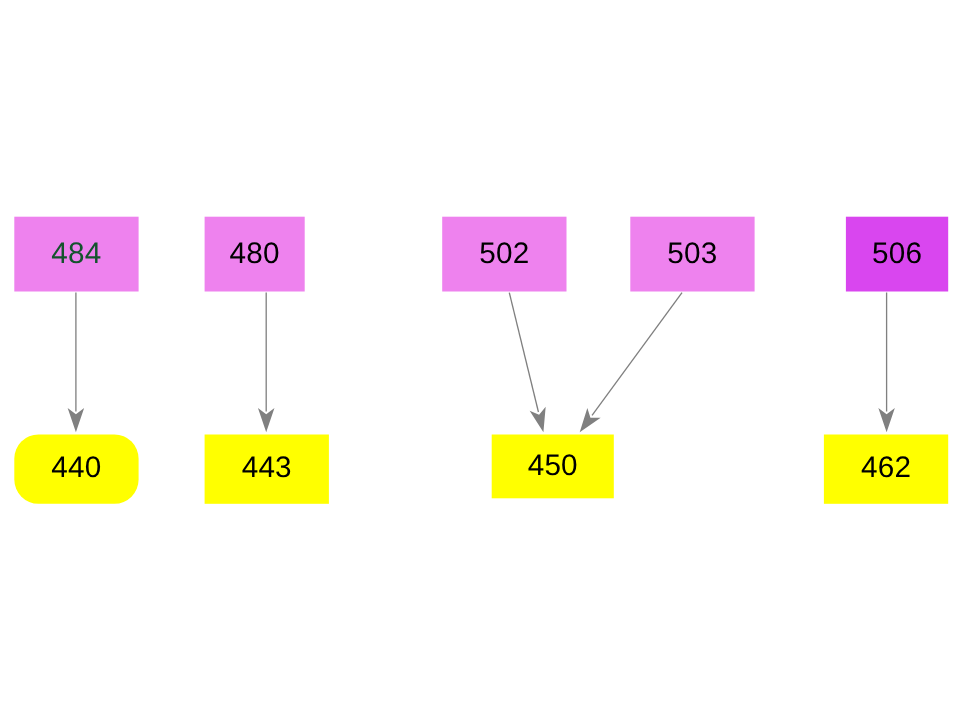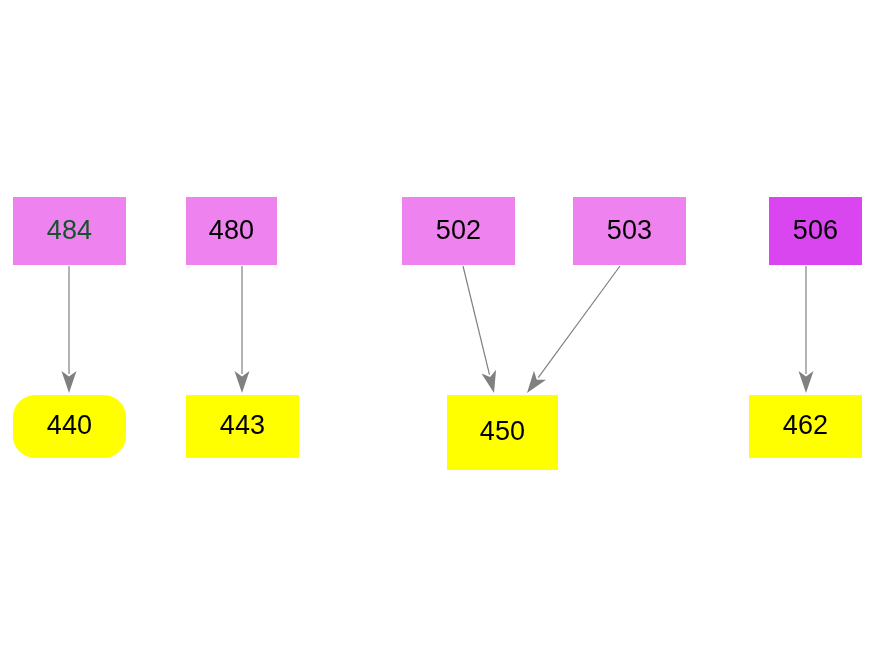--- a/index.html
+++ b/index.html
@@ -85,21 +85,21 @@
       </div>
       <div class="node" style="left: 749px; top: 197px; width: 93px; height: 68px; background: #d946ef; color: rgb(0, 0, 0); margin-left: 20px;">
         <span class="node-label">506</span>
       </div>
       <div class="node" style="left: 13px; top: 395px; width: 113px; height: 63px; background: rgb(255, 255, 0); color: rgb(0, 0, 0); border-radius: 22px;">
         <span class="node-label">440</span>
       </div>
       <div class="node" style="left: 186px; top: 395px; width: 113px; height: 63px; background: rgb(255, 255, 0); color: rgb(0, 0, 0); align-items: center;">
         <span class="node-label">443</span>
       </div>
-      <div class="node" style="left: 447px; top: 395px; width: 111px; height: 75px; background: rgb(255, 255, 0); color: rgb(0, 0, 0);">
+      <div class="node" style="left: 447px; top: 395px; width: 111px; height: 58px; background: rgb(255, 255, 0); color: rgb(0, 0, 0);">
         <span class="node-label">450</span>
       </div>
       <div class="node" style="left: 749px; top: 395px; width: 113px; height: 63px; background: rgb(255, 255, 0); color: rgb(0, 0, 0);">
         <span class="node-label">462</span>
       </div>
     </div>
 
 </div>
 
 </body></html>

